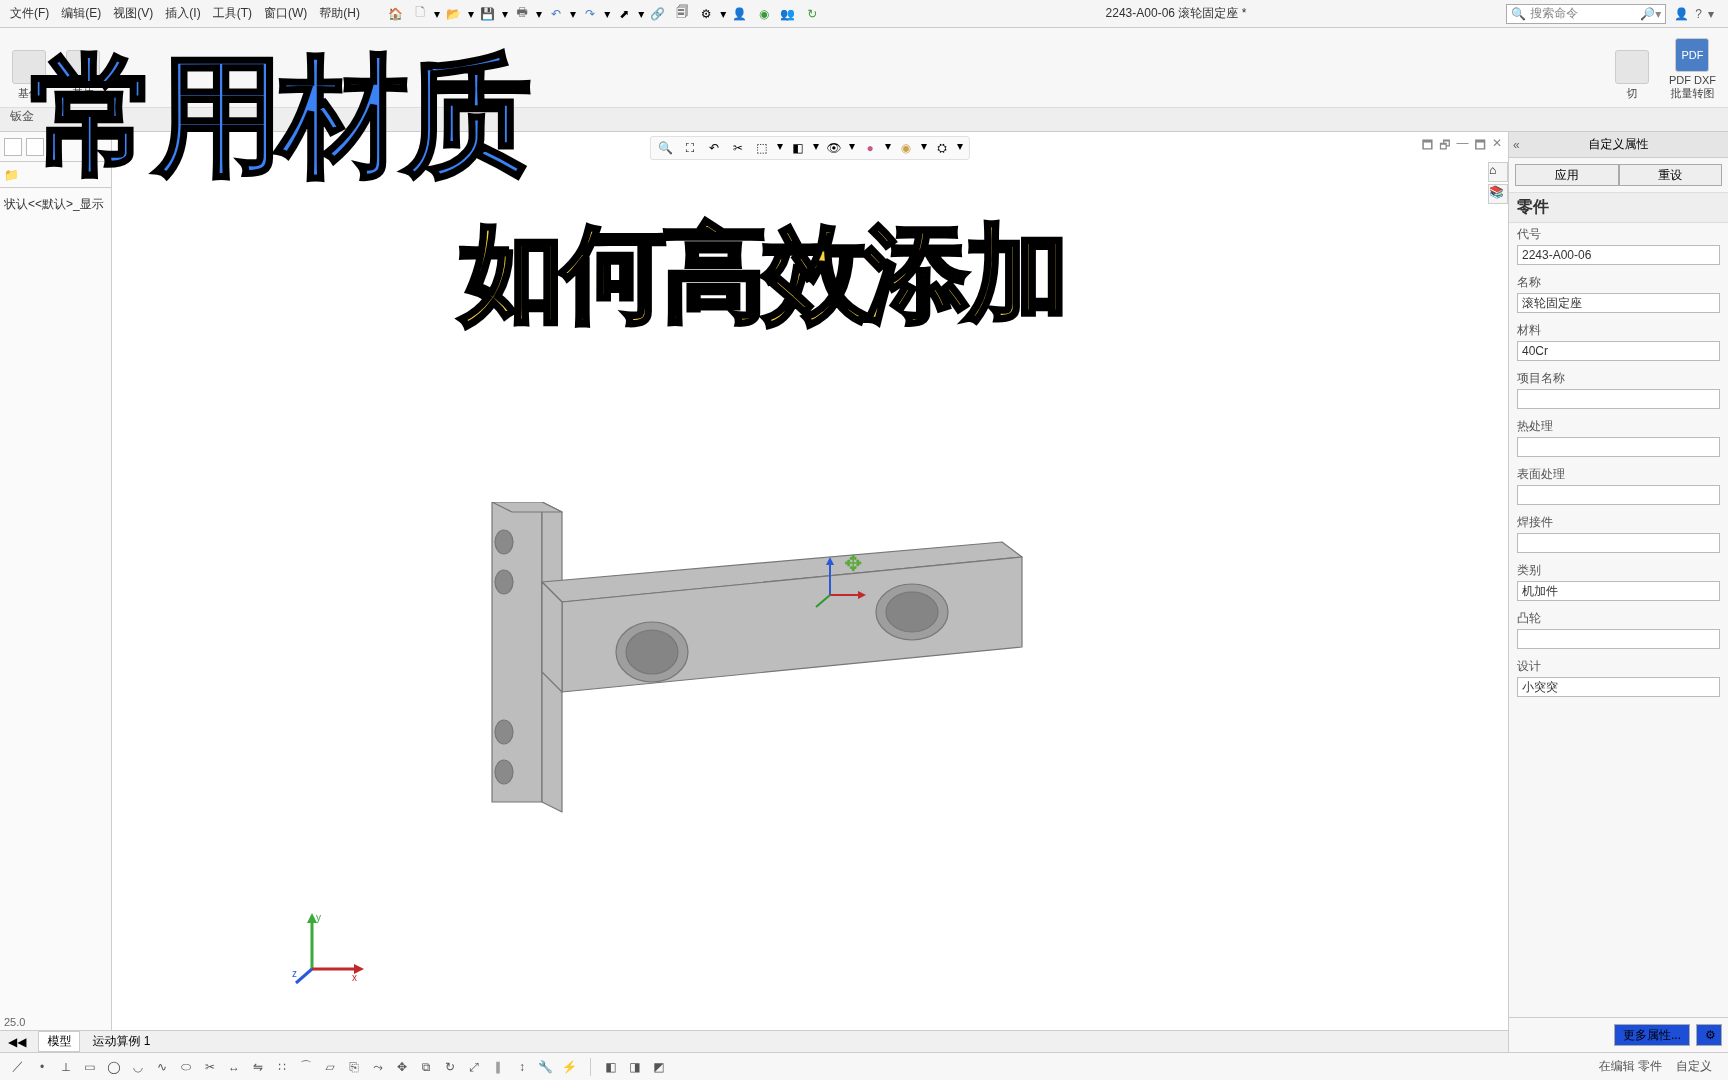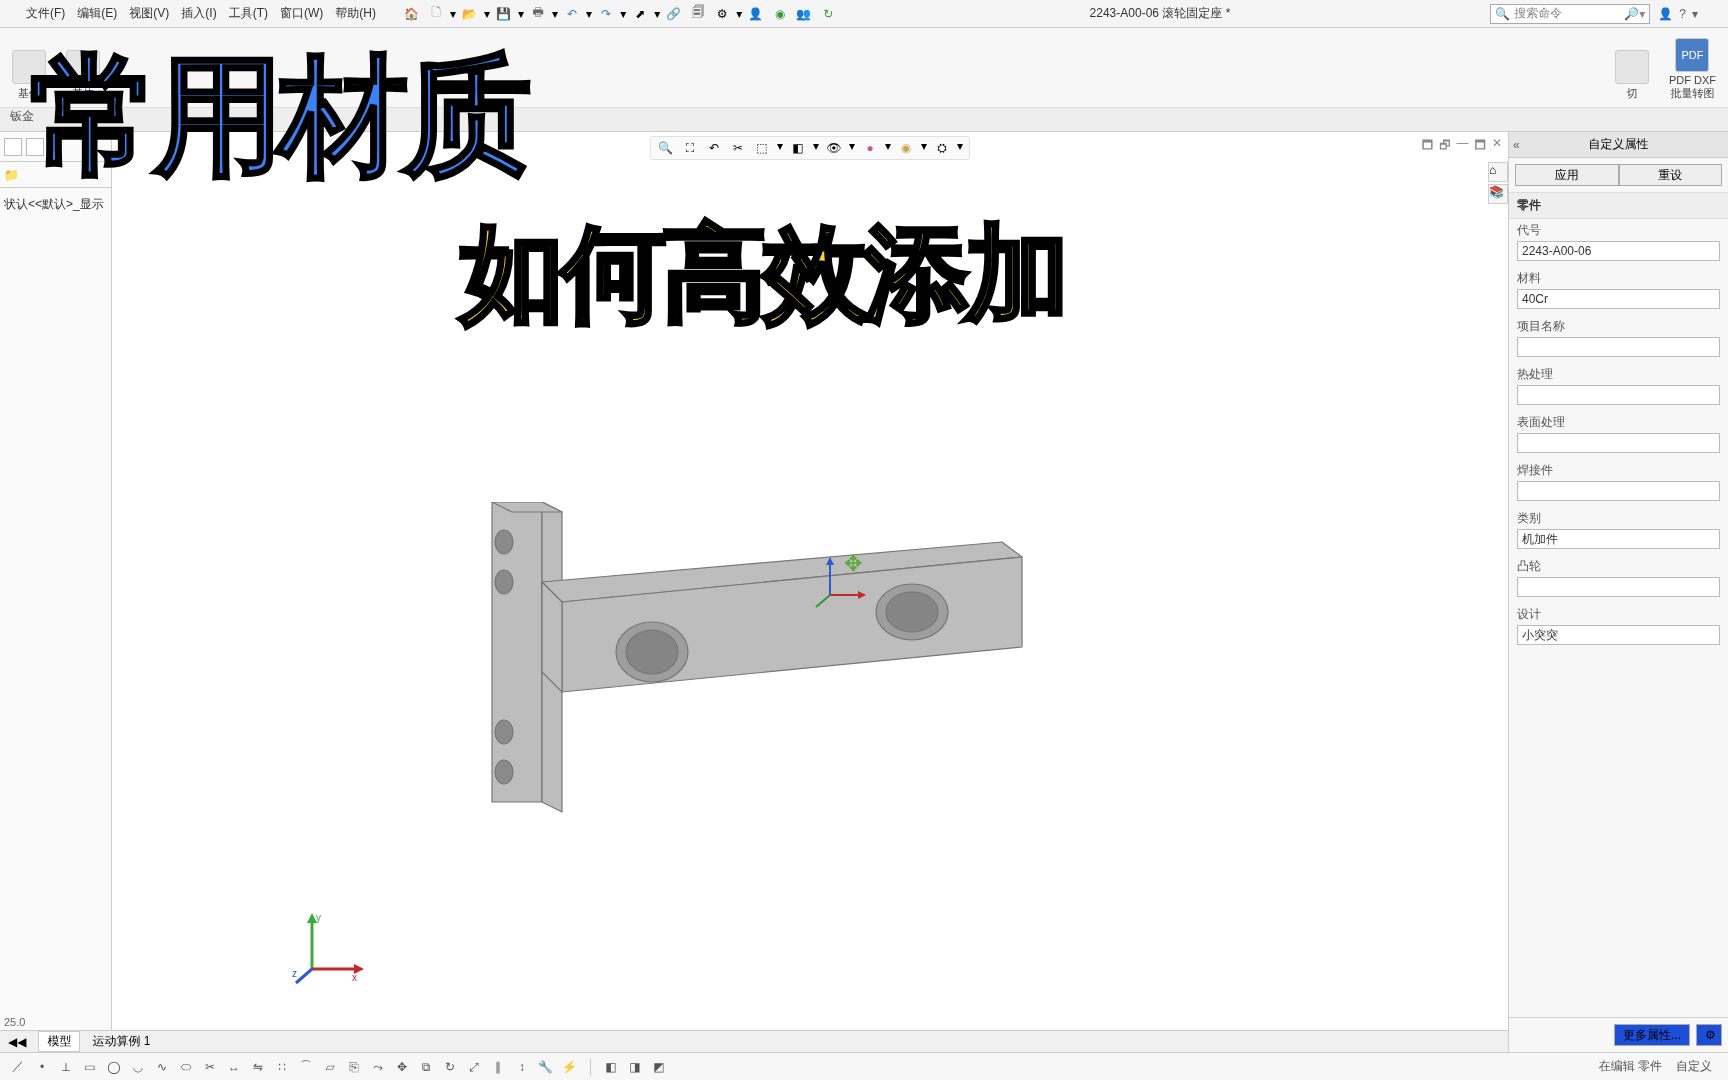--- a/index.html
+++ b/index.html
@@ -1,19 +1,19 @@
 <!DOCTYPE html>
 <html><head>
 <meta charset="utf-8">
 <style>
   * { margin: 0; padding: 0; box-sizing: border-box; font-family: "Microsoft YaHei", SimSun, sans-serif; }
   body { background: #fff; width: 1728px; height: 1080px; overflow: hidden; position: relative; font-size: 12px; }
 
   
-  .menubar { height: 28px; background: #f5f5f5; border-bottom: 1px solid #ccc; display: flex; align-items: center; padding: 0 20px; }
+  .menubar { height: 28px; background: #f5f5f5; border-bottom: 1px solid #ccc; display: flex; align-items: center; padding: 0 4px; }
   .menubar .menu-item { padding: 0 6px; color: #333; cursor: default; font-size: 12px; }
   .menubar .spacer { flex: 1; }
   .title-doc { font-size: 12px; color: #333; margin: 0 260px 0 0; }
   .toolbar-icons { display: flex; align-items: center; gap: 4px; margin-left: 20px; }
   .ico { width: 20px; height: 20px; display: inline-flex; align-items: center; justify-content: center; }
   .search-box { width: 160px; height: 20px; border: 1px solid #aaa; display: flex; align-items: center; padding: 0 4px; color: #888; margin-right: 8px; background:#fff; }
   .help-icons { display:flex; align-items:center; gap:6px; color:#666; margin-right:10px;}
 
   
   .ribbon-row { height: 80px; background: #f7f7f7; border-bottom:1px solid #ddd; display:flex; align-items:flex-end; padding:4px 8px; gap:12px; }
@@ -47,21 +47,21 @@
 
   .triad-small { position:absolute; left:50%; top:46%; }
   .triad-big { position:absolute; left:180px; bottom:60px; }
 
   
   .right-panel { position:absolute; right:0; top:132px; bottom:28px; width:220px; background:#f7f7f7; border-left:1px solid #ccc; display:flex; flex-direction:column; }
   .rp-header { height:26px; background:#e5e5e5; display:flex; align-items:center; justify-content:center; border-bottom:1px solid #ccc; position:relative; }
   .rp-header .chev { position:absolute; left:4px; color:#666; }
   .rp-btns { display:flex; padding:6px; }
   .rp-btns button { flex:1; height:22px; font-size:12px; border:1px solid #aaa; background:#eee; cursor:default; }
-  .rp-sec { padding:4px 8px; font-size:12px; color:#333; font-weight:bold; background:#eee; border-top:1px solid #ddd; border-bottom:1px solid #ddd;}
+  .rp-sec { padding:4px 8px; font-size:16px; color:#333; font-weight:bold; background:#eee; border-top:1px solid #ddd; border-bottom:1px solid #ddd;}
   .rp-field { padding:3px 8px 6px; }
   .rp-field label { display:block; font-size:12px; color:#555; margin-bottom:2px; }
   .rp-field input { width:100%; height:20px; border:1px solid #bbb; padding:0 4px; font-size:12px; background:#fff; color:#333; }
   .rp-footer { margin-top:auto; padding:6px; display:flex; justify-content:flex-end; gap:6px; border-top:1px solid #ccc; }
   .rp-footer button { height:22px; padding:0 8px; font-size:12px; border:1px solid #aaa; background:#1d4ed8; }
 
   
   .bottom-tabs { position:absolute; left:0; right:220px; bottom:28px; height:22px; background:#f0f0f0; border-top:1px solid #ccc; display:flex; align-items:center; padding:0 8px; gap:12px; font-size:12px; }
   .status-bar { position:absolute; left:0; right:0; bottom:0; height:28px; background:#f7f7f7; border-top:1px solid #ccc; display:flex; align-items:center; padding:0 8px; gap:4px; }
   .status-bar .sbico { width:20px; height:20px; display:inline-flex; align-items:center; justify-content:center; color:#555; border:1px solid transparent; }
@@ -241,20 +241,22 @@
     <span>自定义属性</span>
   </div>
   <div class="rp-btns">
     <button>应用</button>
     <button>重设</button>
   </div>
   <div class="rp-sec">零件</div>
 
   <div class="rp-field"><label>代号</label>
     <input value="2243-A00-06" style=""></div>
+  <div class="rp-field"><label>名称</label>
+    <input value="滚轮固定座" style=""></div>
   <div class="rp-field"><label>材料</label>
     <input value="40Cr" style=""></div>
   <div class="rp-field"><label>项目名称</label>
     <input value="" style=""></div>
   <div class="rp-field"><label>热处理</label>
     <input value="" style=""></div>
   <div class="rp-field"><label>表面处理</label>
     <input value="" style=""></div>
   <div class="rp-field"><label>焊接件</label>
     <input value="" style=""></div>

